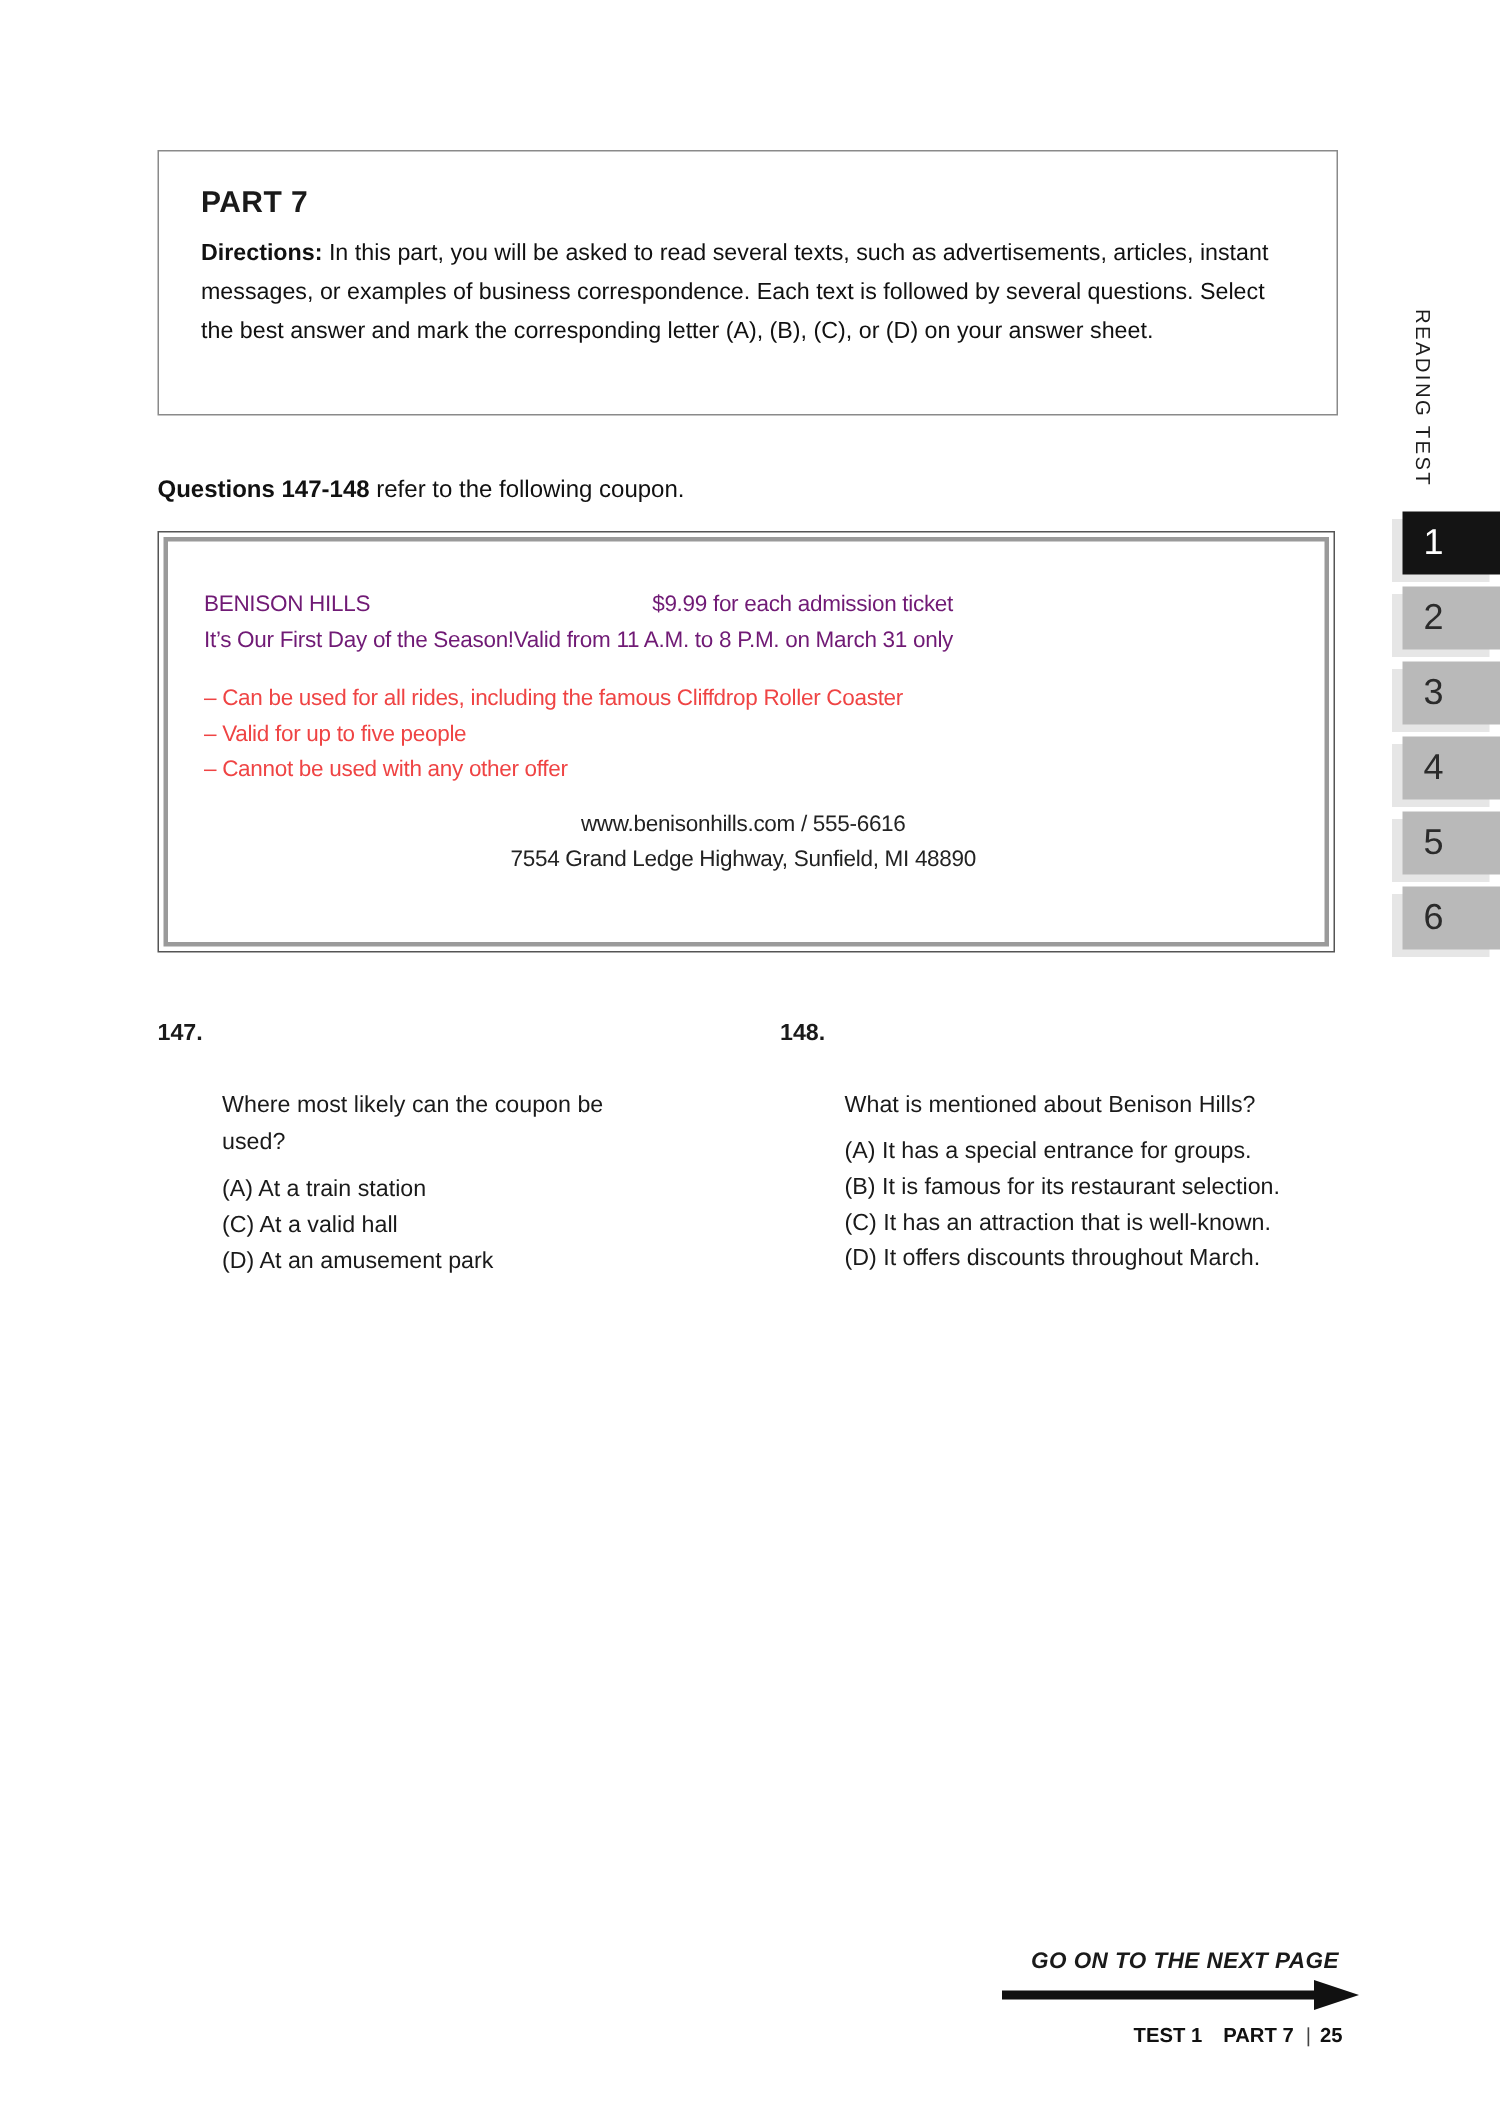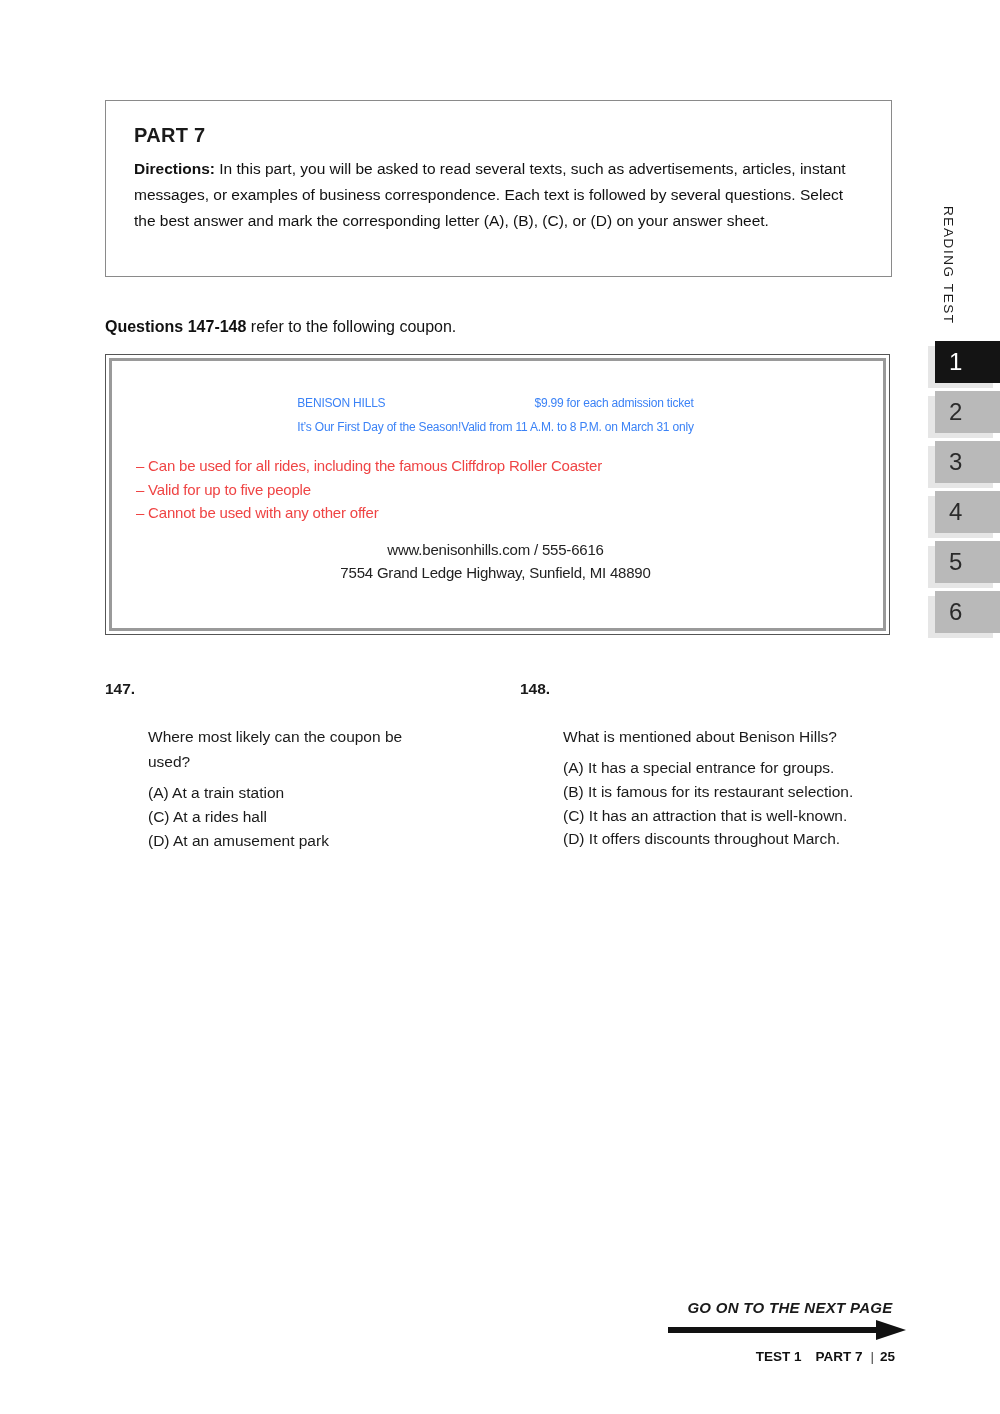--- a/index.html
+++ b/index.html
@@ -27,21 +27,21 @@
 
   
   .coupon-outer {
     position:absolute; left:105px; top:354px; width:785px; height:281px;
     border:1px solid #555; padding:3px; background:#fff;
   }
   .coupon-inner {
     width:100%; height:100%; border:3px solid #9a9a9a;
     padding:30px 28px 0 24px; letter-spacing:-0.2px;
   }
-  .coupon-header { display:flex; justify-content:center; font-size:12px; line-height:24px; color:#3b82f6; }
+  .coupon-header { display:flex; justify-content:flex-start; font-size:15px; line-height:24px; color:#701a75; }
   .coupon-header .right { text-align:right; }
   .coupon-terms { margin-top:15px; list-style:none; font-size:15px; line-height:23.5px; color:#ef4444; }
   .coupon-contact { margin-top:13px; text-align:center; font-size:15px; line-height:23.5px; color:#222; }
 
   
   .questions { position:absolute; left:105px; top:676px; display:flex; font-size:15.5px; }
   .qcol1 { width:415px; }
   .qblock { display:flex; }
   .qnum { font-weight:bold; width:43px; flex:none; line-height:25px; }
   .qbody { line-height:25px;margin-top:48px; }
@@ -120,21 +120,21 @@
   </div>
 
   <div class="questions">
     <div class="qcol1">
       <div class="qblock">
         <span class="qnum">147.</span>
         <div>
           <div class="qbody">Where most likely can the coupon be used?</div>
           <ul class="options">
             <li>(A) At a train station</li>
-            <li>(C) At a rides hall</li>
+            <li>(C) At a valid hall</li>
             <li>(D) At an amusement park</li>
           </ul>
         </div>
       </div>
     </div>
     <div class="qcol2">
       <div class="qblock">
         <span class="qnum">148.</span>
         <div>
           <div class="qbody">What is mentioned about Benison Hills?</div>

